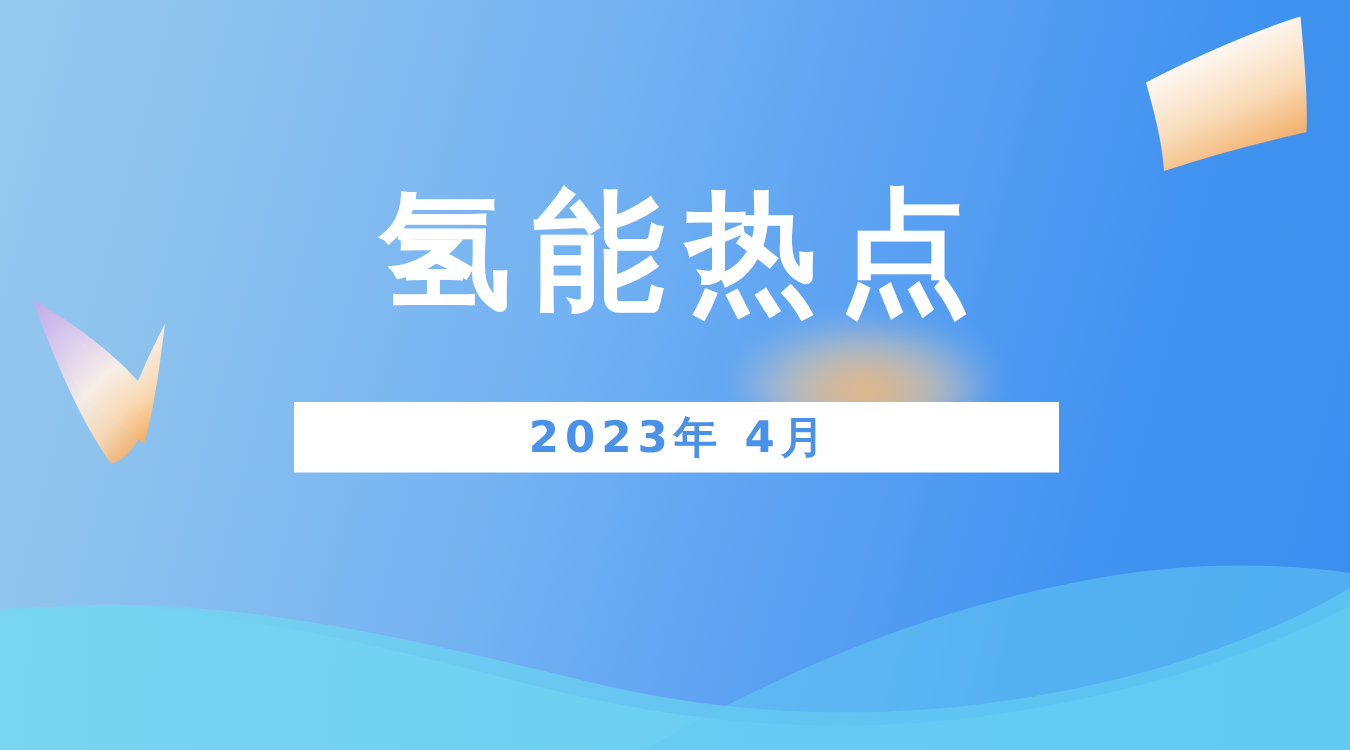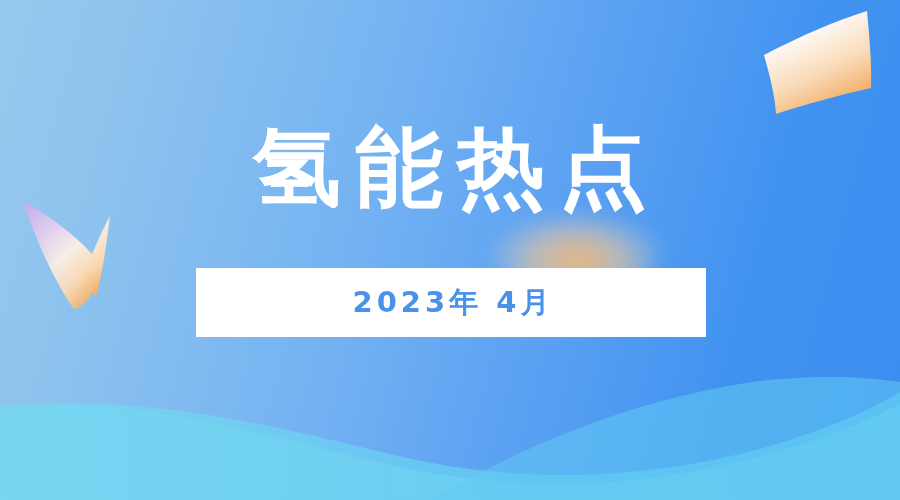--- a/index.html
+++ b/index.html
@@ -45,21 +45,21 @@
     color:#ffffff;
     letter-spacing:14px;
     text-indent:14px;
     white-space:nowrap;
   }
 
   
   #subtitle-band {
     position:absolute;
     left:196px; top:268px;
-    width:510px; height:69px;
+    width:510px; height:47px;
     background:#ffffff;
     z-index:6;
     display:flex;
     align-items:center;
     justify-content:center;
   }
   #subtitle-text {
     font-family:"DejaVu Sans","Liberation Sans",sans-serif;
     font-size:29px;
     font-weight:bold;

